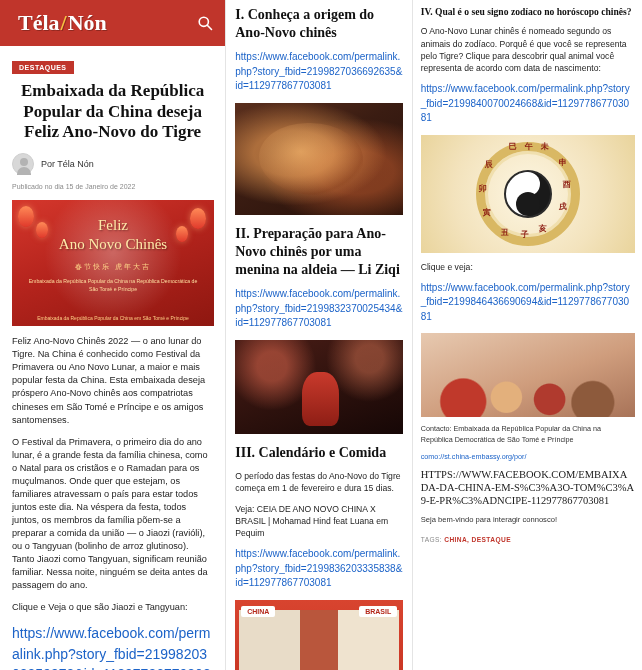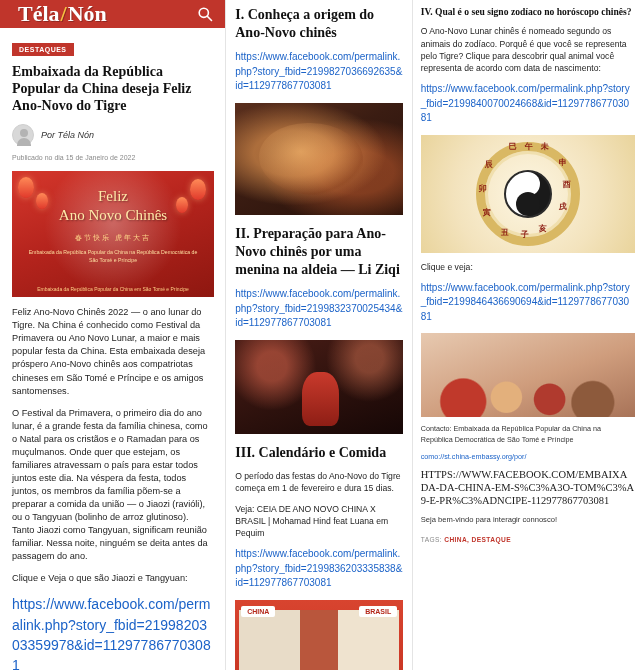--- a/index.html
+++ b/index.html
@@ -8,21 +8,21 @@
     font-family: "Liberation Sans", sans-serif;
     background: #ffffff;
     color: #222;
     overflow: hidden;
   }
   .page { position: relative; width: 642px; height: 670px; display: flex; }
 
   
   .col1 { width: 226px; height: 670px; position: relative; overflow: hidden; }
   .topbar {
-    height: 28px; background: #c0352b; position: relative;
+    height: 46px; background: #c0352b; position: relative;
     display: flex; align-items: center;
   }
   .logo {
     margin-left: 18px;
     font-family: "Liberation Serif", serif;
     font-weight: bold; font-size: 22px; color: #ffffff;
     letter-spacing: 0px;
     text-shadow: 1px 1px 0 rgba(0,0,0,.25);
   }
   .logo .slash { color: #f5c542; font-weight: bold; padding: 0 1px; }
@@ -33,38 +33,38 @@
   .search-icon svg { display: block; }
 
   .col1-body { padding: 10px 12px 0 12px; }
   .tag-destaques {
     display: inline-block; background: #c0352b; color: #fff;
     font-size: 7px; font-weight: bold; letter-spacing: .5px;
     padding: 3px 7px; margin-bottom: 7px;
   }
   .headline {
     font-family: "Liberation Serif", serif;
-    font-size: 14px; line-height: 1.22; font-weight: bold;
-    color: #111; margin-bottom: 10px;
+    font-size: 17px; line-height: 1.22; font-weight: bold;
+    color: #111; margin-bottom: 10px; text-align: center;
   }
   .byline { display: flex; align-items: center; gap: 7px; margin-bottom: 8px; }
   .avatar {
     width: 22px; height: 22px; border-radius: 50%;
     background: #d8d8d8; border: 1px solid #cfcfcf;
     position: relative; flex: none;
   }
   .avatar:before {
     content: ""; position: absolute; left: 7px; top: 4px;
     width: 8px; height: 8px; border-radius: 50%; background: #b3b3b3;
   }
   .avatar:after {
     content: ""; position: absolute; left: 4px; top: 13px;
     width: 14px; height: 8px; border-radius: 7px 7px 0 0; background: #b3b3b3;
   }
-  .byline-name { font-size: 9px; color: #333; font-style: italic; }
+  .byline-name { font-size: 9px; color: #333; }
   .pub-date { font-size: 7px; color: #8a8a8a; margin-bottom: 10px; }
 
   
   .hero {
     width: 202px; height: 126px; margin-bottom: 9px;
     background:
       radial-gradient(circle at 50% 42%, rgba(255,255,255,.30) 0%, rgba(255,255,255,0) 55%),
       linear-gradient(160deg, #d5372c 0%, #b5241d 45%, #8e1710 100%);
     position: relative; overflow: hidden;
   }

